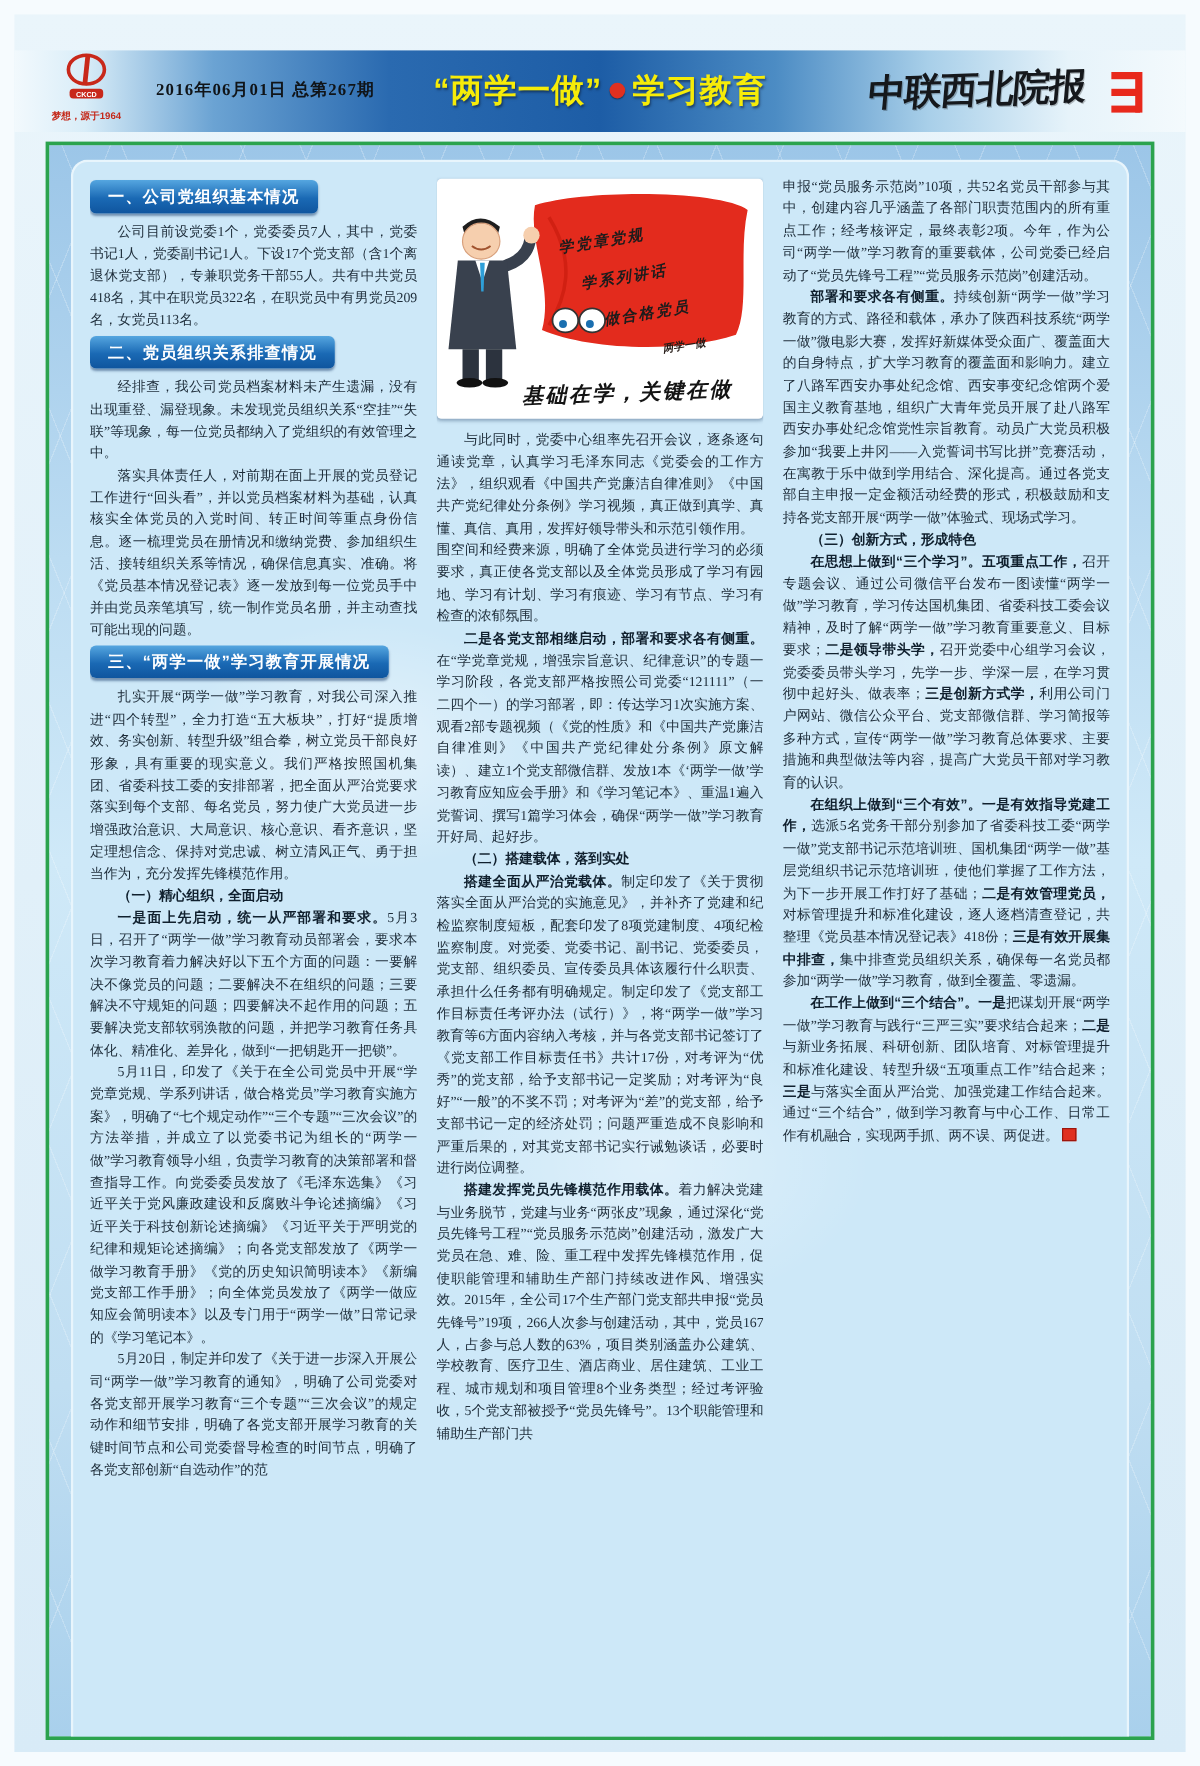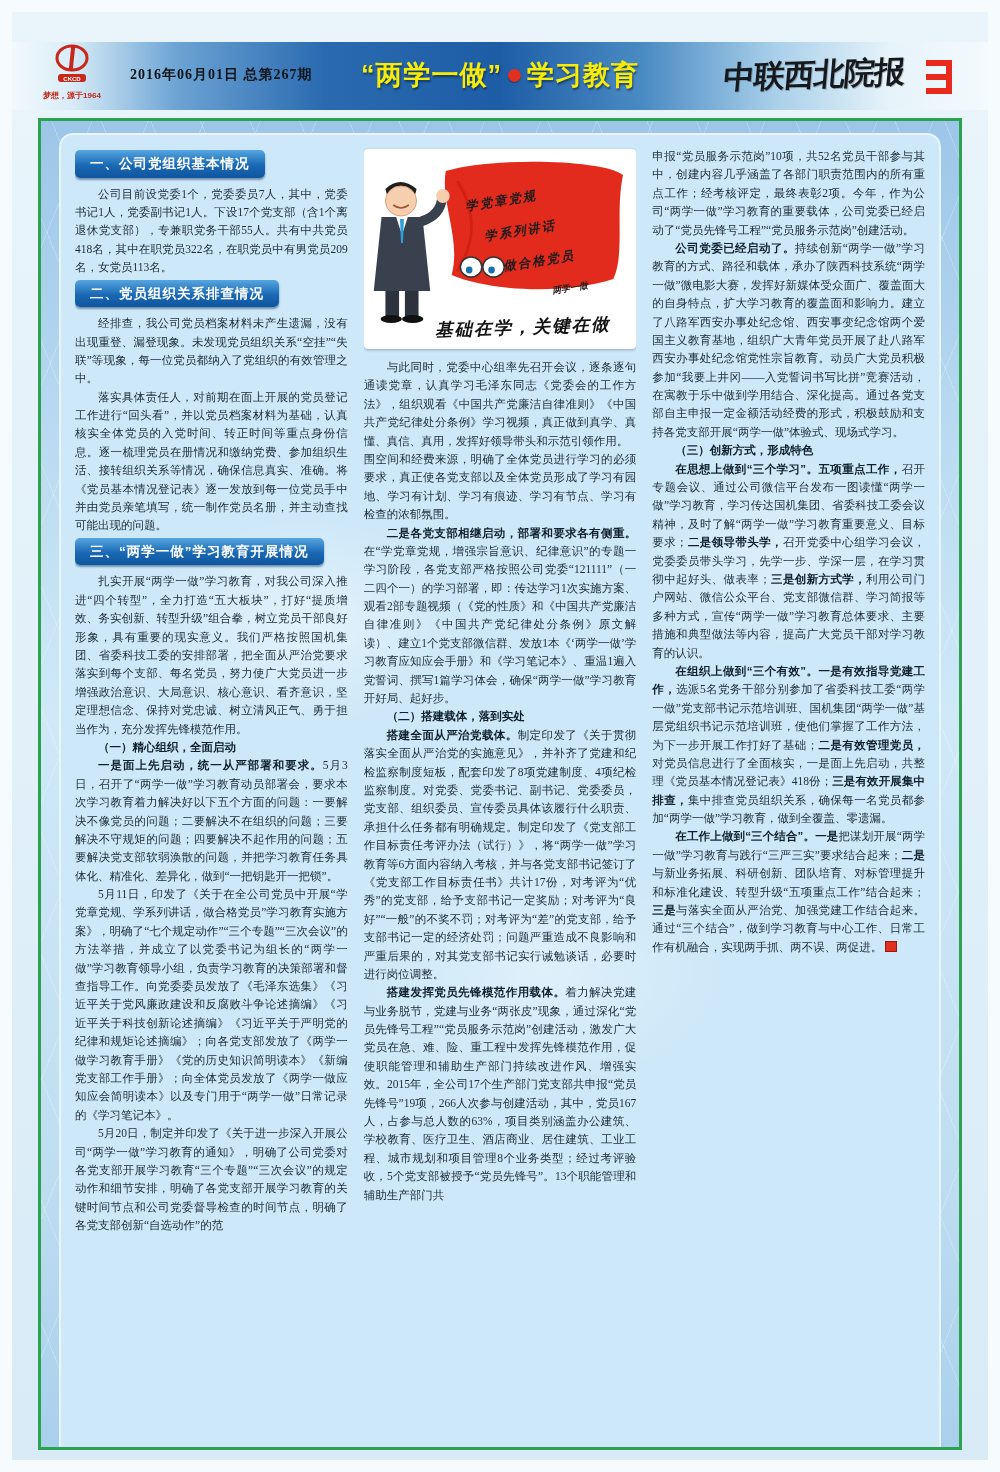--- a/index.html
+++ b/index.html
@@ -165,24 +165,24 @@
               <p class="para"><span class="b">二是各党支部相继启动，部署和要求各有侧重。</span><span>在“学党章党规，增强宗旨意识、纪律意识”的专题一学习阶段，各党支部严格按照公司党委“121111”（一二四个一）的学习部署，即：传达学习1次实施方案、观看2部专题视频（《党的性质》和《中国共产党廉洁自律准则》《中国共产党纪律处分条例》原文解读）、建立1个党支部微信群、发放1本《‘两学一做’学习教育应知应会手册》和《学习笔记本》、重温1遍入党誓词、撰写1篇学习体会，确保“两学一做”学习教育开好局、起好步。</span></p>
               <p class="para subhead"><span class="b">（二）搭建载体，落到实处</span></p>
               <p class="para"><span class="b">搭建全面从严治党载体。</span><span>制定印发了《关于贯彻落实全面从严治党的实施意见》，并补齐了党建和纪检监察制度短板，配套印发了8项党建制度、4项纪检监察制度。对党委、党委书记、副书记、党委委员，党支部、组织委员、宣传委员具体该履行什么职责、承担什么任务都有明确规定。制定印发了《党支部工作目标责任考评办法（试行）》，将“两学一做”学习教育等6方面内容纳入考核，并与各党支部书记签订了《党支部工作目标责任书》共计17份，对考评为“优秀”的党支部，给予支部书记一定奖励；对考评为“良好”“一般”的不奖不罚；对考评为“差”的党支部，给予支部书记一定的经济处罚；问题严重造成不良影响和严重后果的，对其党支部书记实行诫勉谈话，必要时进行岗位调整。</span></p>
               <p class="para"><span class="b">搭建发挥党员先锋模范作用载体。</span><span>着力解决党建与业务脱节，党建与业务“两张皮”现象，通过深化“党员先锋号工程”“党员服务示范岗”创建活动，激发广大党员在急、难、险、重工程中发挥先锋模范作用，促使职能管理和辅助生产部门持续改进作风、增强实效。2015年，全公司17个生产部门党支部共申报“党员先锋号”19项，266人次参与创建活动，其中，党员167人，占参与总人数的63%，项目类别涵盖办公建筑、学校教育、医疗卫生、酒店商业、居住建筑、工业工程、城市规划和项目管理8个业务类型；经过考评验收，5个党支部被授予“党员先锋号”。13个职能管理和辅助生产部门共</span></p>
             </div>
         </div>
 
         <div class="col col3">
           <div>
               <p class="para cont"><span>申报“党员服务示范岗”10项，共52名党员干部参与其中，创建内容几乎涵盖了各部门职责范围内的所有重点工作；经考核评定，最终表彰2项。今年，作为公司“两学一做”学习教育的重要载体，公司党委已经启动了“党员先锋号工程”“党员服务示范岗”创建活动。</span></p>
-              <p class="para"><span class="b">公司党委已经启动了。</span><span>持续创新“两学一做”学习教育的方式、路径和载体，承办了陕西科技系统“两学一做”微电影大赛，发挥好新媒体受众面广、覆盖面大的自身特点，扩大学习教育的覆盖面和影响力。建立了八路军西安办事处纪念馆、西安事变纪念馆两个爱国主义教育基地，组织广大青年党员开展了赴八路军西安办事处纪念馆党性宗旨教育。动员广大党员积极参加“我要上井冈——入党誓词书写比拼”竞赛活动，在寓教于乐中做到学用结合、深化提高。通过各党支部自主申报一定金额活动经费的形式，积极鼓励和支持各党支部开展“两学一做”体验式、现场式学习。</span></p>
+              <p class="para"><span class="b">部署和要求各有侧重。</span><span>持续创新“两学一做”学习教育的方式、路径和载体，承办了陕西科技系统“两学一做”微电影大赛，发挥好新媒体受众面广、覆盖面大的自身特点，扩大学习教育的覆盖面和影响力。建立了八路军西安办事处纪念馆、西安事变纪念馆两个爱国主义教育基地，组织广大青年党员开展了赴八路军西安办事处纪念馆党性宗旨教育。动员广大党员积极参加“我要上井冈——入党誓词书写比拼”竞赛活动，在寓教于乐中做到学用结合、深化提高。通过各党支部自主申报一定金额活动经费的形式，积极鼓励和支持各党支部开展“两学一做”体验式、现场式学习。</span></p>
               <p class="para subhead"><span class="b">（三）创新方式，形成特色</span></p>
               <p class="para"><span class="b">在思想上做到“三个学习”。五项重点工作，</span><span>召开专题会议、通过公司微信平台发布一图读懂“两学一做”学习教育，学习传达国机集团、省委科技工委会议精神，及时了解“两学一做”学习教育重要意义、目标要求；</span><span class="b">二是领导带头学，</span><span>召开党委中心组学习会议，党委委员带头学习，先学一步、学深一层，在学习贯彻中起好头、做表率；</span><span class="b">三是创新方式学，</span><span>利用公司门户网站、微信公众平台、党支部微信群、学习简报等多种方式，宣传“两学一做”学习教育总体要求、主要措施和典型做法等内容，提高广大党员干部对学习教育的认识。</span></p>
-              <p class="para"><span class="b">在组织上做到“三个有效”。一是有效指导党建工作，</span><span>选派5名党务干部分别参加了省委科技工委“两学一做”党支部书记示范培训班、国机集团“两学一做”基层党组织书记示范培训班，使他们掌握了工作方法，为下一步开展工作打好了基础；</span><span class="b">二是有效管理党员，</span><span>对党员信息进行了全面核实，一是面上先启动，共整理《党员基本情况登记表》418份；</span><span class="b">三是有效开展集中排查，</span><span>集中排查党员组织关系，确保每一名党员都参加“两学一做”学习教育，做到全覆盖、零遗漏。</span></p>
+              <p class="para"><span class="b">在组织上做到“三个有效”。一是有效指导党建工作，</span><span>选派5名党务干部分别参加了省委科技工委“两学一做”党支部书记示范培训班、国机集团“两学一做”基层党组织书记示范培训班，使他们掌握了工作方法，为下一步开展工作打好了基础；</span><span class="b">二是有效管理党员，</span><span>对标管理提升和标准化建设，逐人逐档清查登记，共整理《党员基本情况登记表》418份；</span><span class="b">三是有效开展集中排查，</span><span>集中排查党员组织关系，确保每一名党员都参加“两学一做”学习教育，做到全覆盖、零遗漏。</span></p>
               <p class="para"><span class="b">在工作上做到“三个结合”。一是</span><span>把谋划开展“两学一做”学习教育与践行“三严三实”要求结合起来；</span><span class="b">二是</span><span>与新业务拓展、科研创新、团队培育、对标管理提升和标准化建设、转型升级“五项重点工作”结合起来；</span><span class="b">三是</span><span>与落实全面从严治党、加强党建工作结合起来。通过“三个结合”，做到学习教育与中心工作、日常工作有机融合，实现两手抓、两不误、两促进。</span><span class="endmark"></span></p>
             </div>
           <div class="figure mountain-fig">
             <svg viewBox="0 0 280 186" preserveAspectRatio="none">
               <defs>
                 <linearGradient id="sky" x1="0" y1="0" x2="0" y2="1">
                   <stop offset="0" stop-color="#eaf6fd"></stop>
                     <stop offset="1" stop-color="#ffffff"></stop>
                 </linearGradient>
               </defs>

